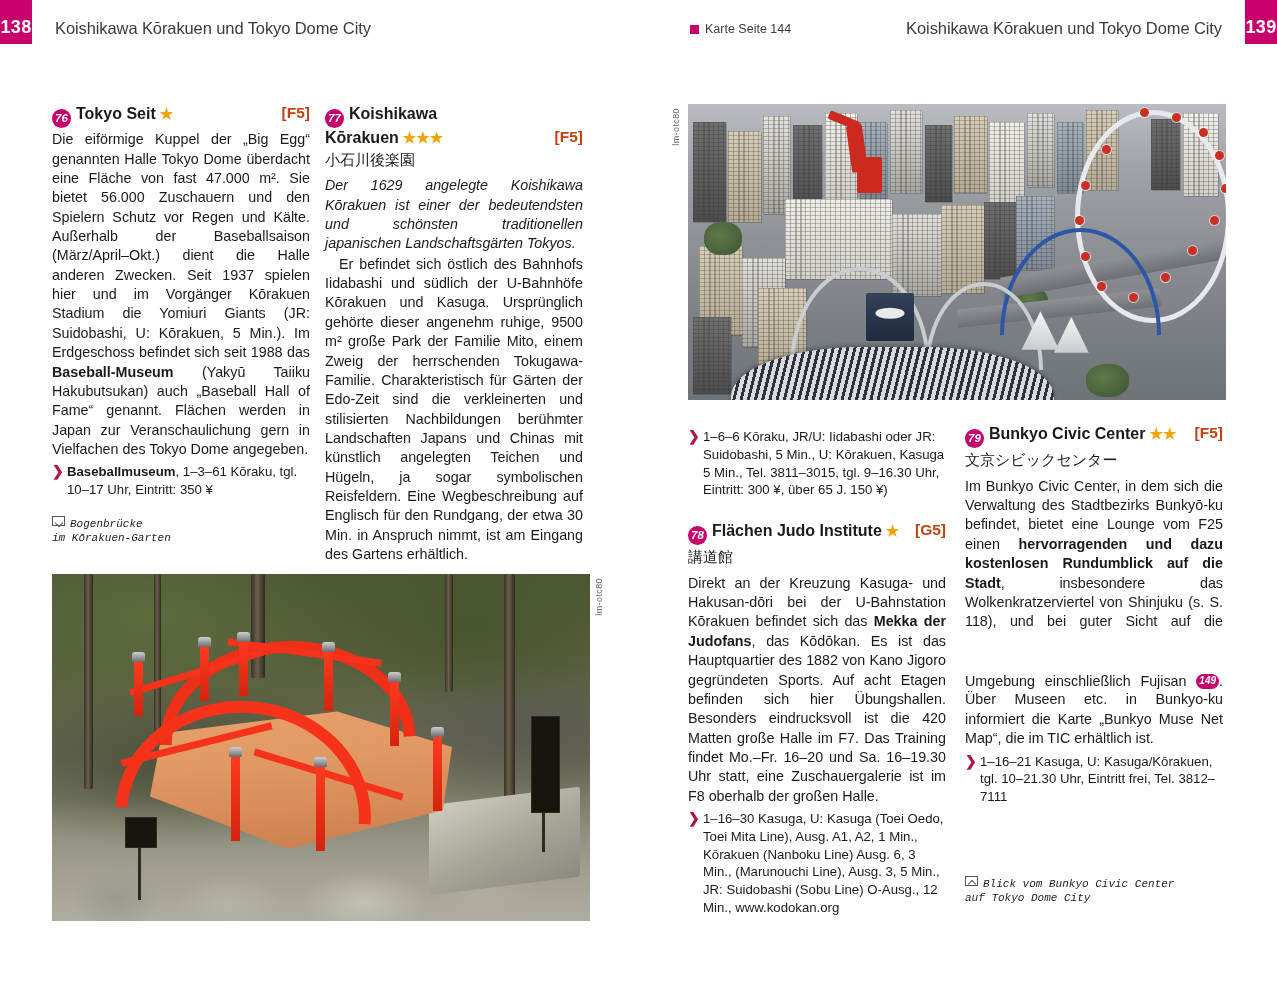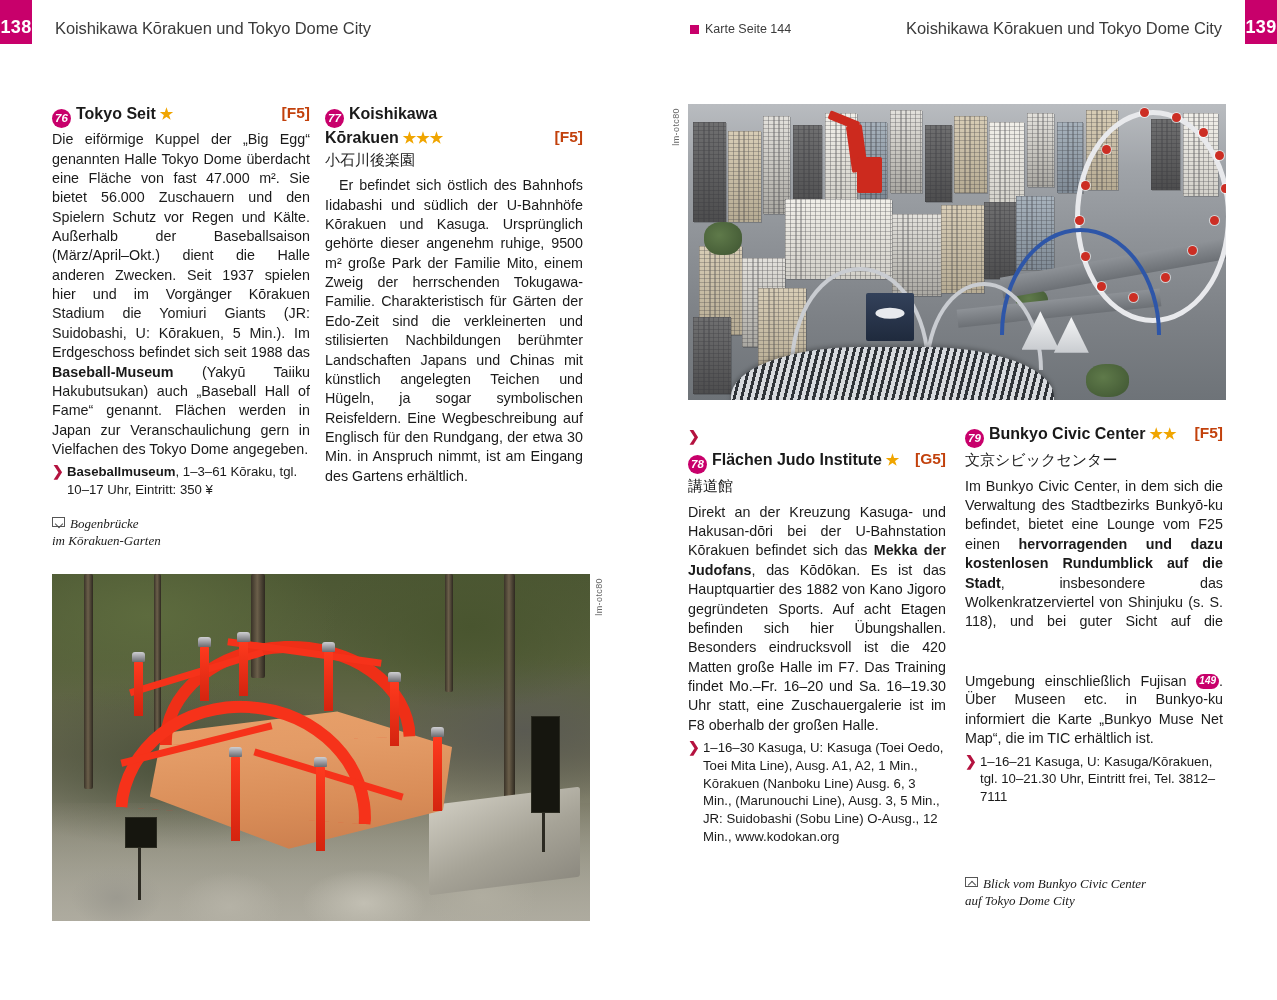--- a/index.html
+++ b/index.html
@@ -168,23 +168,23 @@
     position: absolute;
     left: 0; top: -1px;
     color: #b4123f;
     font-size: 14px;
     font-weight: bold;
   }
   .info-block b { font-weight: bold; }
 
   
   .caption {
-    font-family: Liberation Serif, serif;
+    font-family: Liberation Mono, monospace;
     font-style: italic;
-    font-size: 13px;
+    font-size: 11px;
     line-height: 1.28;
     color: #1a1a1a;
   }
   .cap-icon {
     display: inline-block;
     width: 13px; height: 10px;
     border: 1px solid #555;
     position: relative;
     vertical-align: 1px;
     margin-right: 5px;
@@ -443,26 +443,27 @@
 
 <div class="col" id="col2">
   <div class="poi-head">
     <span class="titleline"><span class="poi-num">77</span><span class="poi-name">Koishikawa</span></span>
     <span class="titleline">
       <span class="gridref">[F5]</span><span class="poi-name">Kōrakuen</span><span class="stars">★★★</span>
     </span>
   </div>
   <div class="jp-name">小石川後楽園</div>
 
+  <p class="body-text lead">Der 1629 angelegte Koishikawa Kōrakuen ist einer der bedeutendsten und schönsten traditionellen japanischen Landschaftsgärten Tokyos.</p>
   <p class="body-text indent">Er befindet sich östlich des Bahnhofs Iidabashi und südlich der U-Bahnhöfe Kōrakuen und Kasuga. Ursprünglich gehörte dieser angenehm ruhige, 9500 m² große Park der Familie Mito, einem Zweig der herrschenden Tokugawa-Familie. Charakteristisch für Gärten der Edo-Zeit sind die verkleinerten und stilisierten Nachbildungen berühmter Landschaften Japans und Chinas mit künstlich angelegten Teichen und Hügeln, ja sogar symbolischen Reisfeldern. Eine Wegbeschreibung auf Englisch für den Rundgang, der etwa 30 Min. in Anspruch nimmt, ist am Eingang des Gartens erhältlich.</p>
 </div>
 
 <div class="col" id="col3">
   <div class="info-block">
-    <span class="arrow">❯</span>
+    <span class="arrow">❯</span><span>1–6–6 Kōraku, JR/U: Iidabashi oder JR: Suidobashi, 5 Min., U: Kōrakuen, Kasuga 5 Min., Tel. 3811–3015, tgl. 9–16.30 Uhr, Eintritt: 300 ¥, über 65 J. 150 ¥)</span>
   </div>
 
   <div style="height:22px"></div>
 
   <div class="poi-head">
     <span class="gridref">[G5]</span>
     <span class="poi-num">78</span><span class="poi-name">Flächen Judo Institute</span><span class="stars">★</span>
   </div>
   <div class="jp-name">講道館</div>
 

